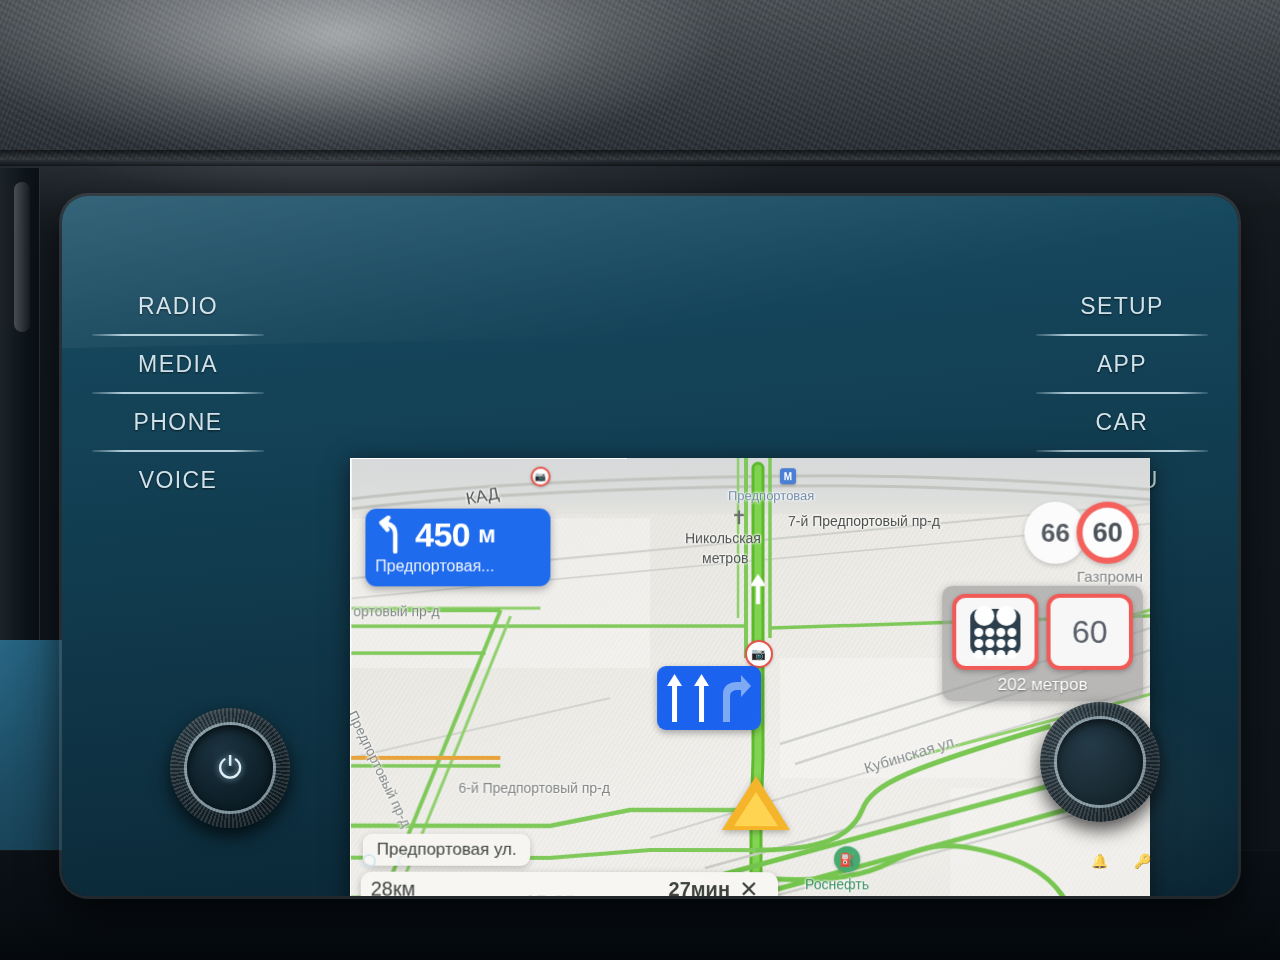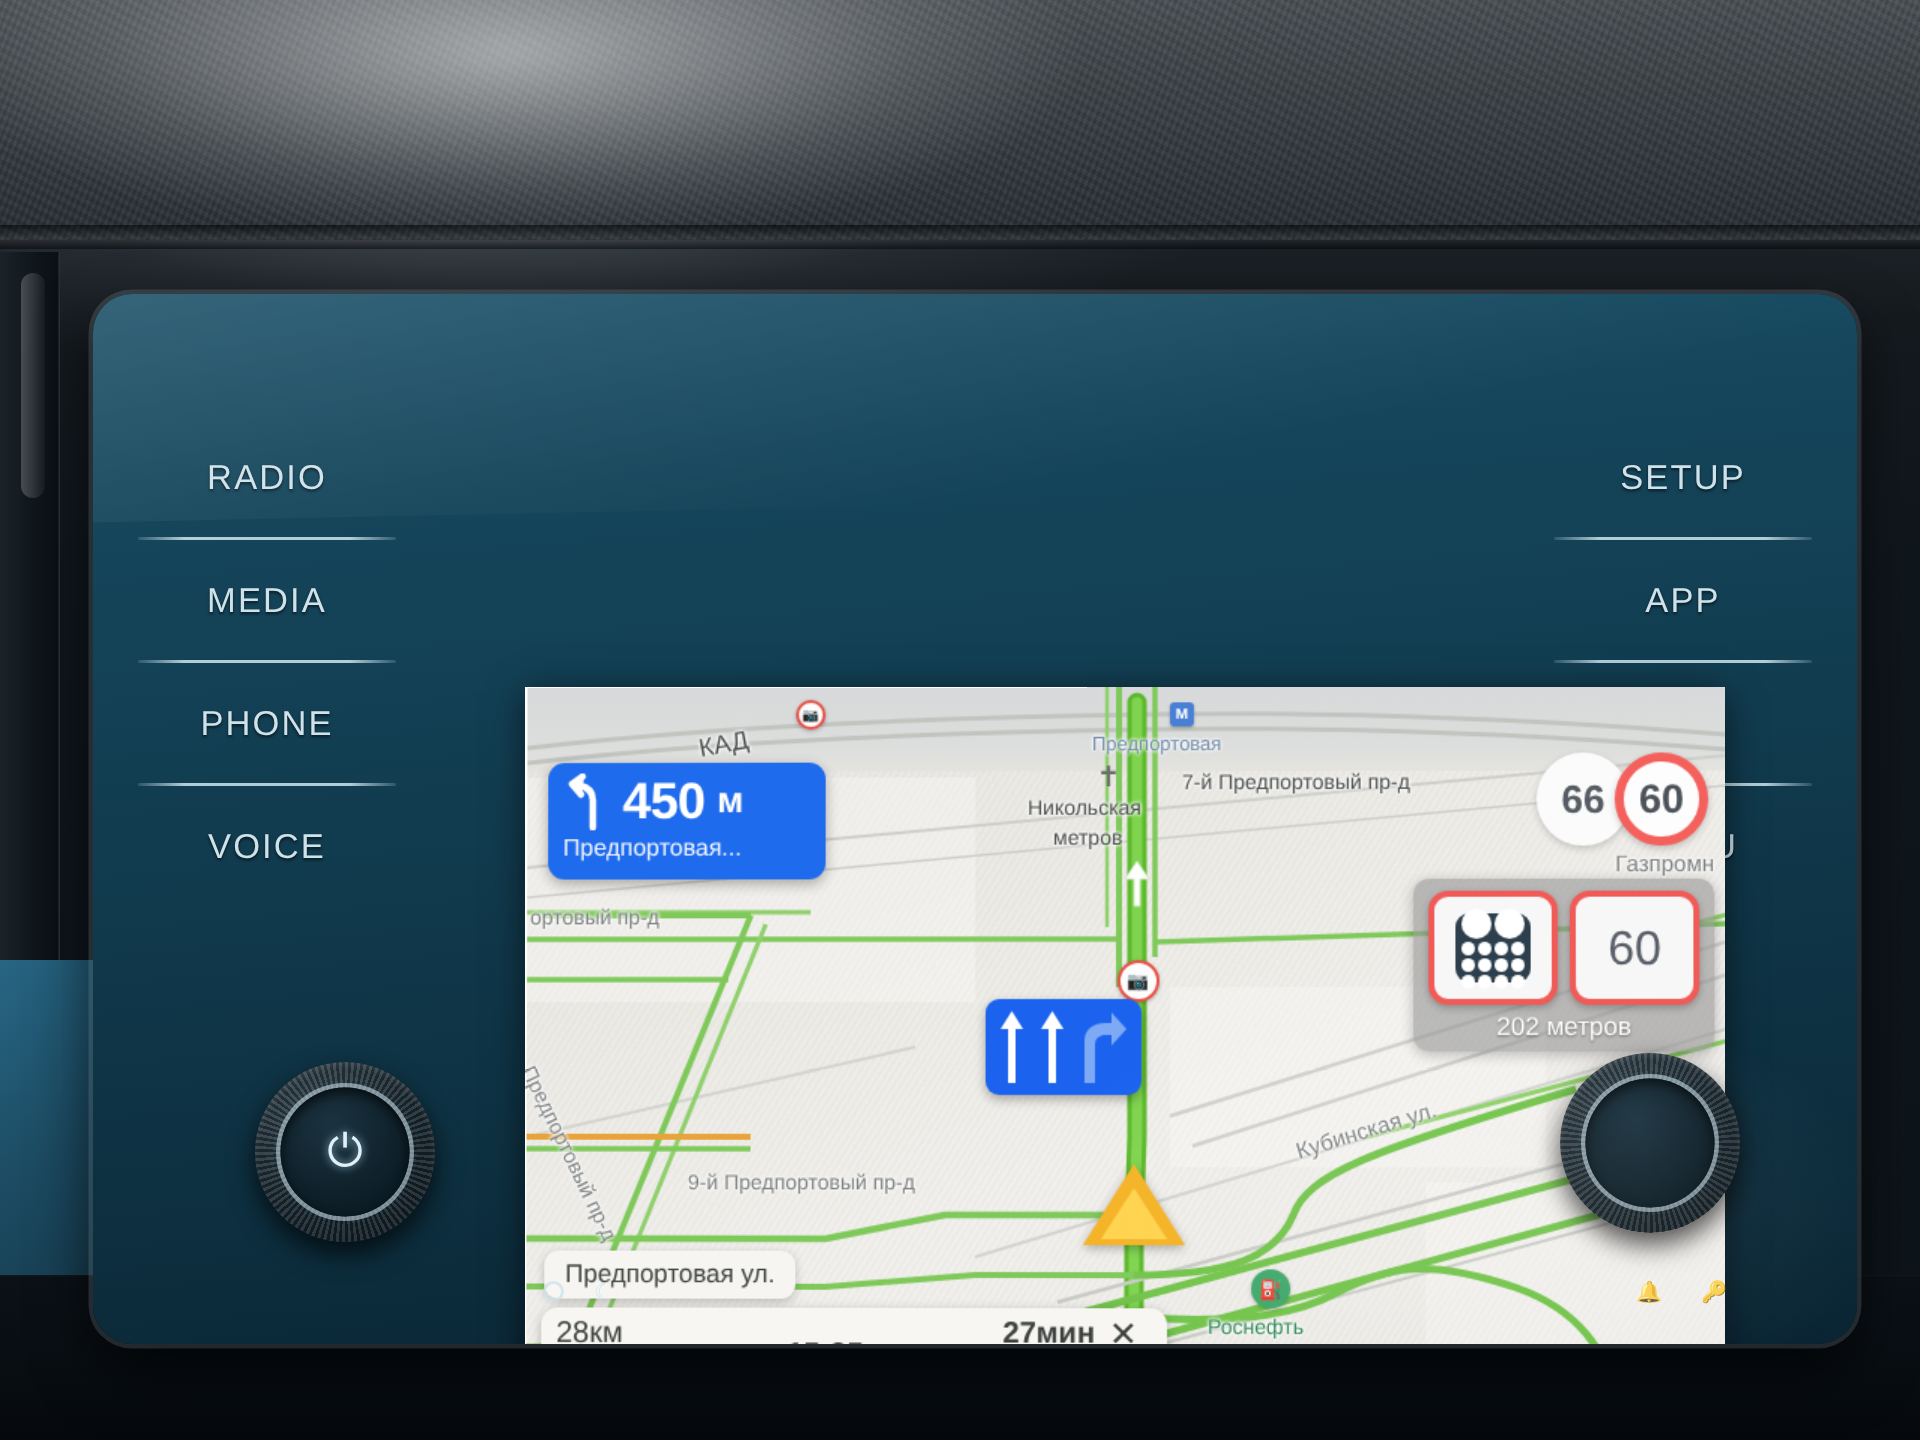--- a/index.html
+++ b/index.html
@@ -77,21 +77,21 @@
     position:absolute; right:-40px; bottom:-60px; width:620px; height:300px;
     background: radial-gradient(ellipse at center, rgba(255,255,255,0.09), rgba(255,255,255,0) 70%);
     pointer-events:none;
   }
 
   
   .hw-col { position:absolute; top:82px; width:180px; }
   .hw-col.left { left:26px; }
   .hw-col.right { right:26px; }
   .hw-btn {
-    height: 80px;
+    height: 56px;
     display:flex; align-items:center; justify-content:center;
     color:#cfe2ea; font-size:23px; letter-spacing:1.4px;
     text-shadow: 0 1px 2px rgba(0,0,0,0.6);
     cursor: pointer;
   }
   .hw-div {
     height: 2px; margin: 0 4px;
     background: linear-gradient(90deg, rgba(200,225,235,0.15), rgba(205,230,240,0.85) 18%, rgba(205,230,240,0.85) 82%, rgba(200,225,235,0.15));
     border-radius: 2px;
   }
@@ -427,21 +427,21 @@
         <div class="mlabel metro" style="left:378px;top:30px;">Предпортовая</div>
 
         <div class="mlabel dark" style="left:438px;top:55px;font-size:14px;">7-й Предпортовый пр-д</div>
 
         <div class="church-ico" style="left:381px;top:48px;"><span>✝</span></div>
         <div class="mlabel dark" style="left:335px;top:72px;font-size:14px;">Никольская</div>
         <div class="mlabel dark" style="left:352px;top:92px;font-size:14px;">метров</div>
 
         <div class="mlabel grey" style="left:2px;top:145px;font-size:14px;">ортовый пр-д</div>
         <div class="mlabel grey" style="left:8px;top:250px;transform:rotate(64deg);transform-origin:left top;font-size:14px;">Предпортовый пр-д</div>
-        <div class="mlabel grey" style="left:108px;top:322px;font-size:14px;">9-й Предпортовый пр-д</div>
+        <div class="mlabel grey" style="left:108px;top:322px;font-size:14px;">6-й Предпортовый пр-д</div>
 
         <div class="mlabel grey" style="left:512px;top:302px;transform:rotate(-17deg);transform-origin:left top;font-size:15px;">Кубинская ул.</div>
 
         <div class="fuel-ico" style="left:484px;top:388px;">
               <span style="font-size:13px">⛽</span>
             </div>
         <div class="mlabel poi" style="left:455px;top:418px;">Роснефть</div>
 
         <div class="mlabel grey" style="right:8px;top:110px;font-size:15px;">Газпромн</div>
 

